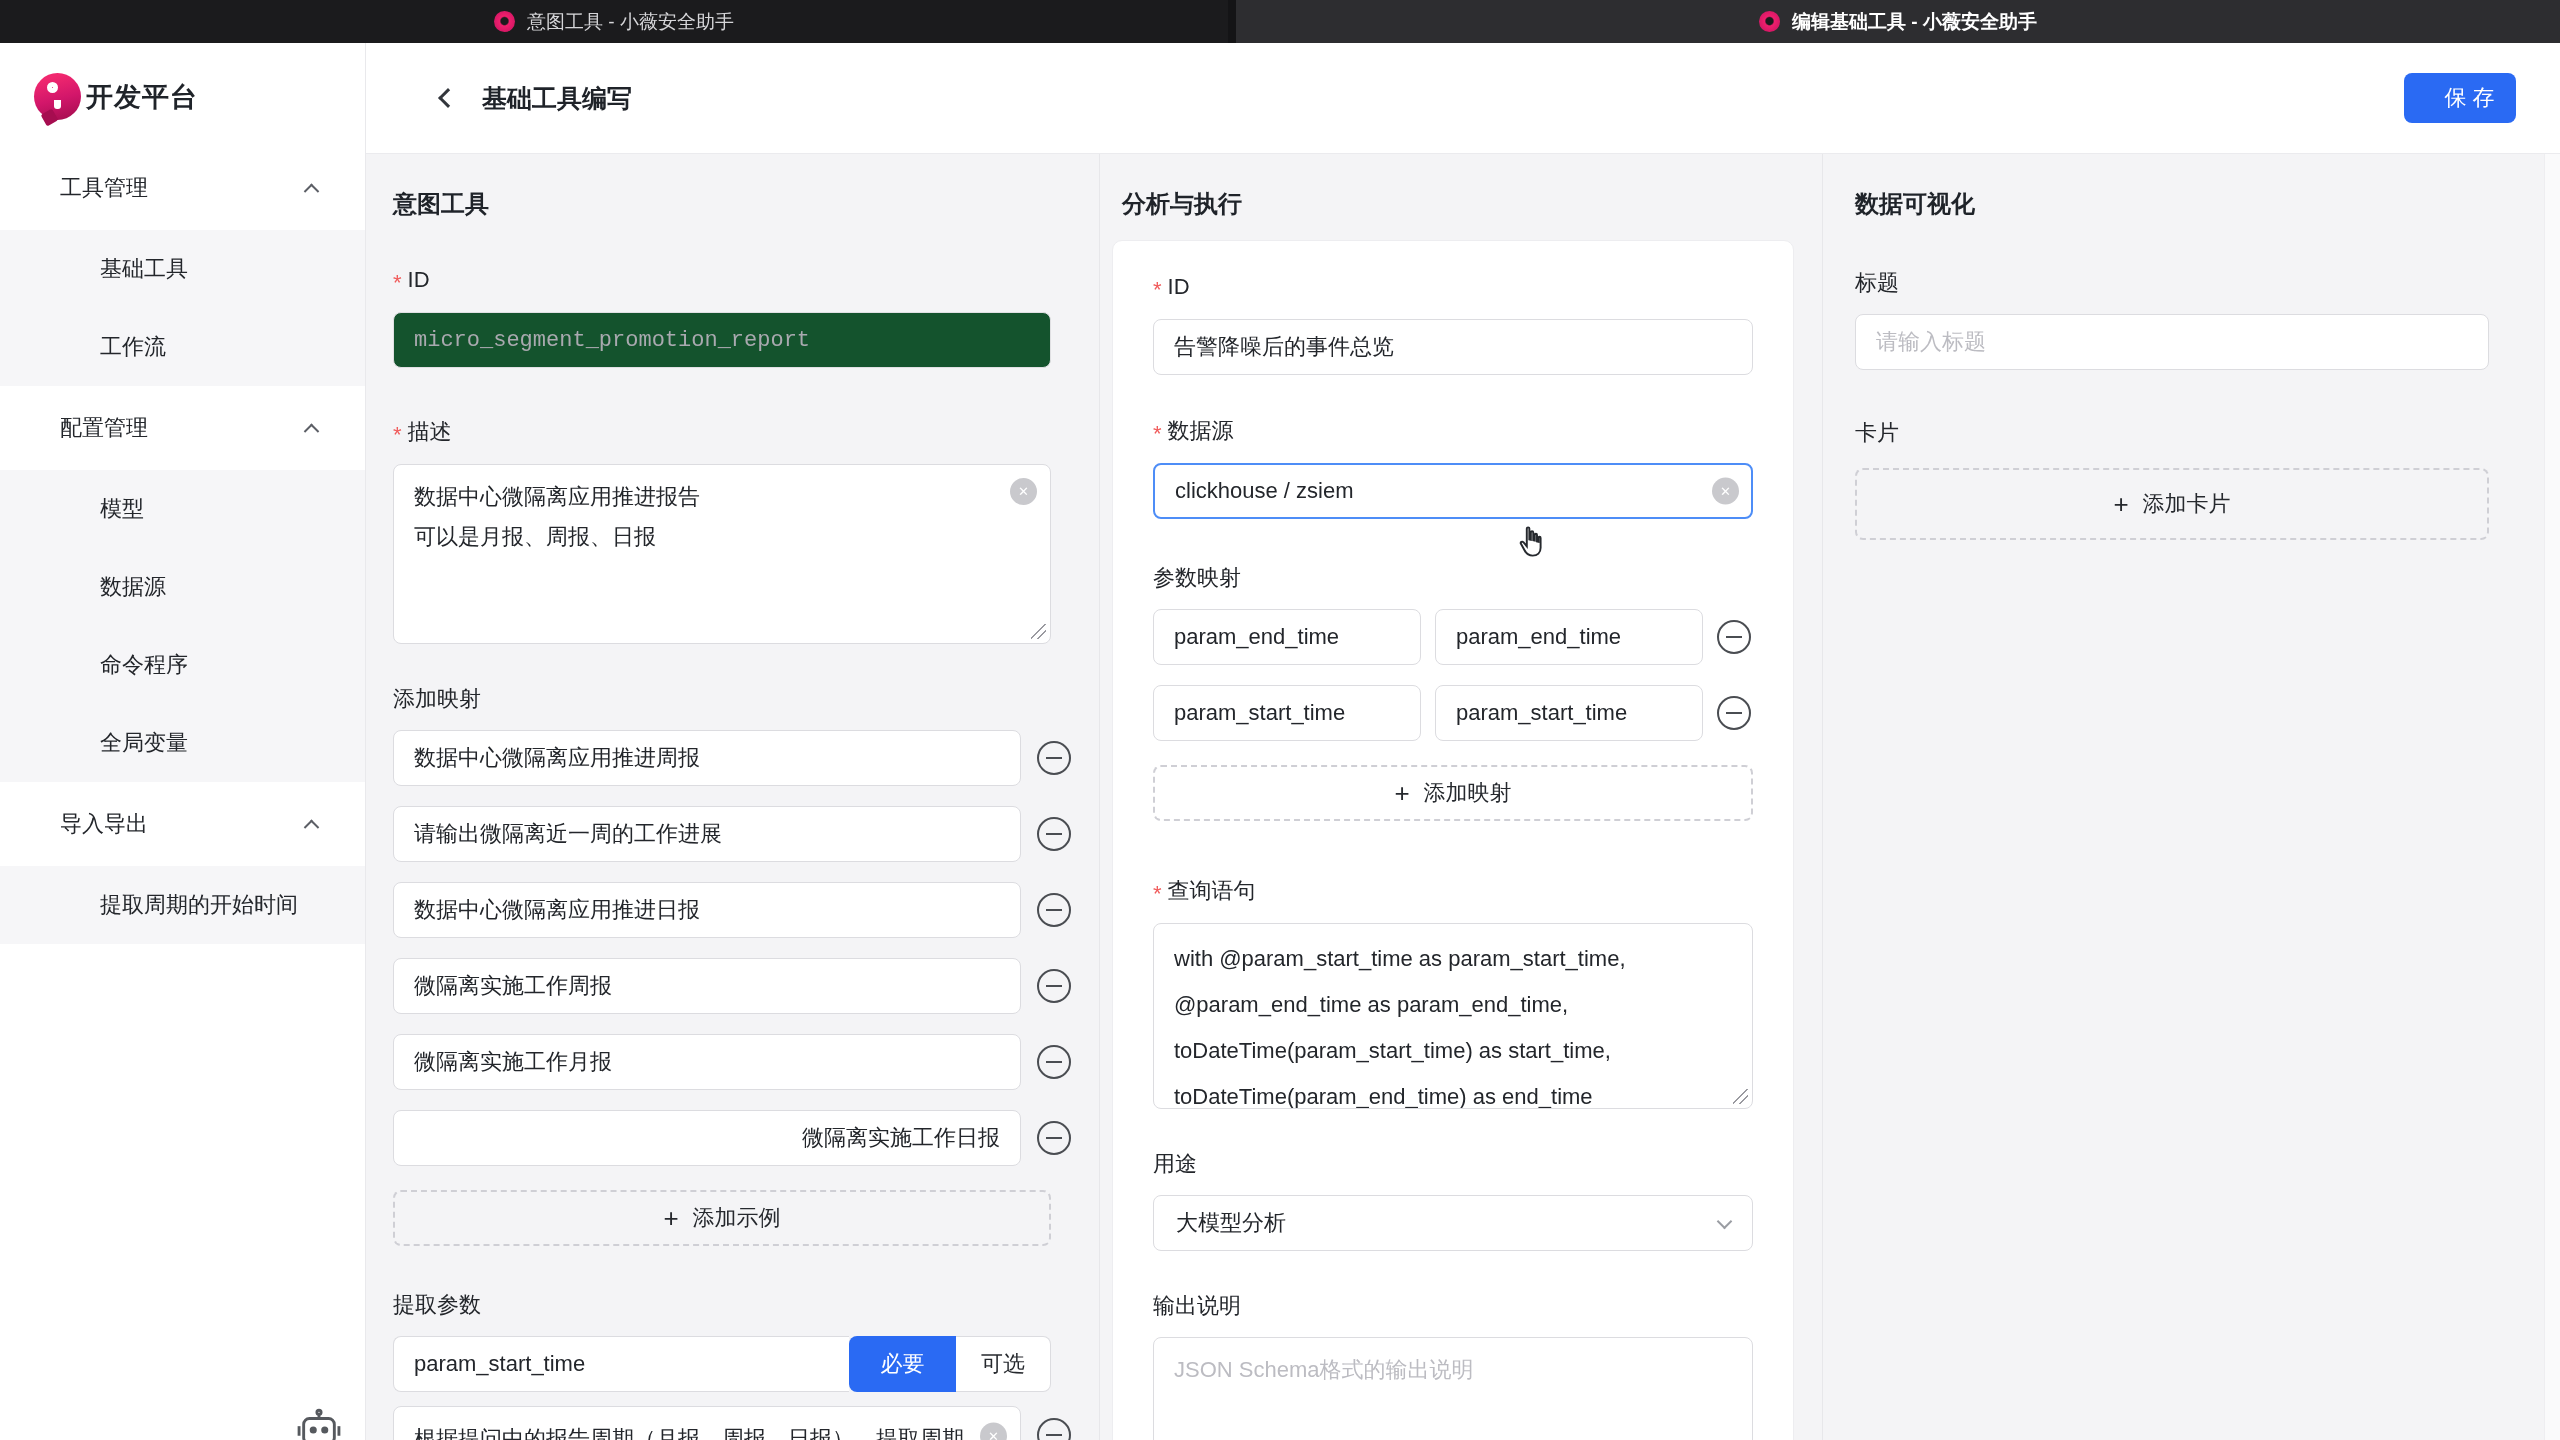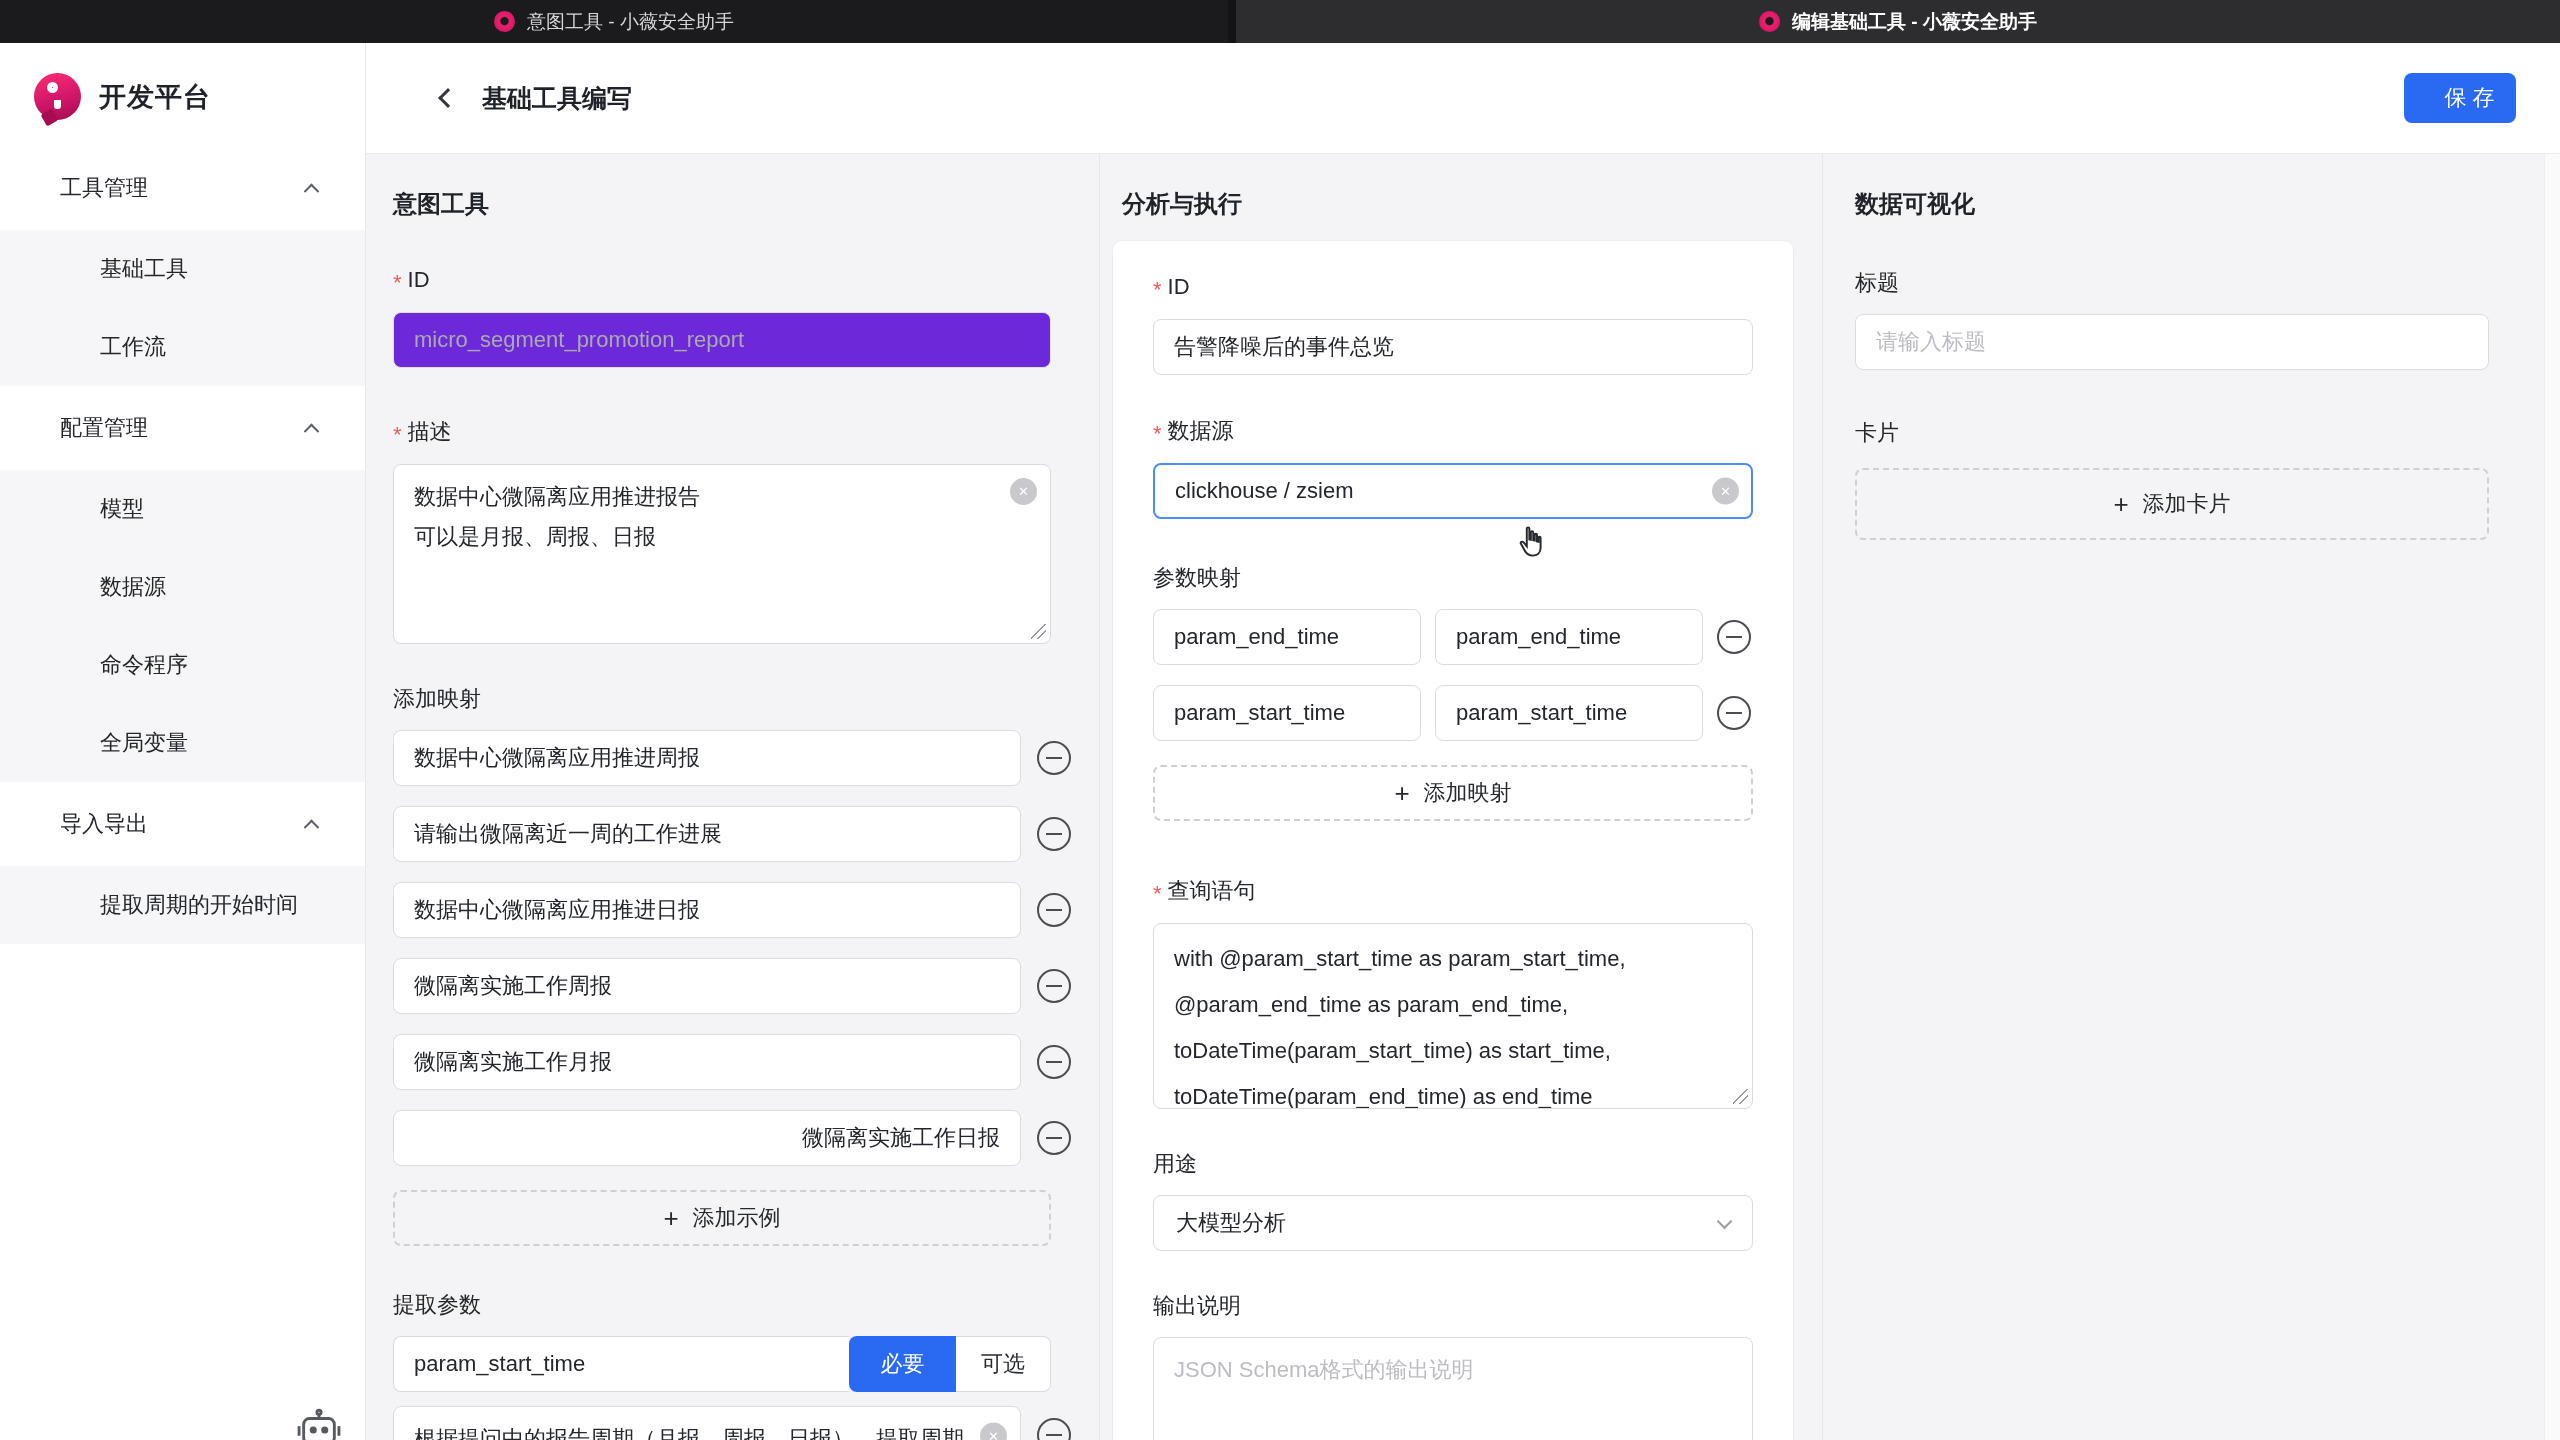--- a/index.html
+++ b/index.html
@@ -13,21 +13,21 @@
   .tab-inactive { flex:0 0 1228px; background:#1b1b1d; color:#d6d6d9; }
   .tab-active { flex:1; background:#2d2d30; color:#fff; font-weight:bold; border-left:8px solid #141416; }
   .tab-logo { width:21px; height:21px; border-radius:50%; flex:0 0 21px;
               background:radial-gradient(circle at 50% 48%, #1b1b1d 0 23%, #ef1f6d 32%, #c3125f 100%); }
 
   
   .app { flex:1; display:flex; min-height:0; }
 
   
   .sidebar { flex:0 0 366px; background:#fff; border-right:1px solid #e9e9ec; position:relative; }
-  .brand { display:flex; align-items:center; gap:18px; padding:30px 0 26px 34px; }
+  .brand { display:flex; align-items:center; gap:5px; padding:30px 0 26px 34px; }
   .brand-logo { position:relative; width:47px; height:47px; border-radius:50%;
                 background:linear-gradient(165deg,#f1286f 15%,#d2166a 55%,#a60d50 95%); }
   .brand-logo .ring { position:absolute; left:13px; top:9px; width:11px; height:11px; border:5.5px solid #fff; border-radius:50%; }
   .brand-logo .stem { position:absolute; left:20px; top:27px; width:7px; height:9px; background:#fff; border-radius:0 0 3px 3px; }
   .brand-logo .tail { position:absolute; bottom:-4px; left:9px; width:13px; height:13px; background:#a60d50; border-radius:2px; transform:rotate(60deg); }
   .brand-name { font-size:27px; font-weight:bold; letter-spacing:1px; }
   .nav-group { height:84px; display:flex; align-items:center; justify-content:space-between; padding:0 48px 0 60px; font-size:22px; color:#23262b; cursor:pointer; }
   .chev { display:inline-block; width:11px; height:11px; border:solid #5c5f66; border-width:0 2.5px 2.5px 0; }
   .chev-up { transform:rotate(-135deg) translate(-2px,-2px); }
   .chev-down { transform:rotate(45deg); margin-top:-4px; }
@@ -51,21 +51,21 @@
   .col3 { flex:1; padding-left:32px; }
   .section-title { font-size:24px; font-weight:bold; }
   .col2 .section-title { margin-left:10px; }
 
   .lbl { display:flex; align-items:center; gap:6px; font-size:22px; color:#23262b; }
   .req { color:#f05b5b; font-size:22px; margin-top:6px; }
 
   .inp, .ta, .sel { width:100%; border:1px solid #dcdce0; border-radius:8px; background:#fff; font-size:22px; font-family:inherit; color:#23262b; }
   .inp { height:56px; padding:0 20px; }
   .inp::placeholder, .ta::placeholder { color:#bcbcc2; }
-  .inp-disabled { background:#6d28d9; border-color:#e0e0e3; color:#a9a9af; }
+  .inp-disabled { background:#14532d; border-color:#e0e0e3; color:#a9a9af;font-family:Liberation Mono, monospace; }
   .ta { display:block; padding:12px 56px 12px 20px; line-height:40px; resize:none; overflow:hidden; }
   .ta-wrap { position:relative; }
   .clear-icon { position:absolute; top:14px; right:14px; width:27px; height:27px; border-radius:50%; background:#c9c9cd; color:#fff; font-size:13px; display:flex; align-items:center; justify-content:center; cursor:pointer; }
   .clear-icon.in-line { top:50%; transform:translateY(-50%); }
   .resize-handle { position:absolute; right:5px; bottom:5px; width:15px; height:15px;
       background:linear-gradient(135deg, transparent 0 45%, #9a9aa0 45% 52%, transparent 52% 68%, #9a9aa0 68% 75%, transparent 75%); }
   .minus-icon { flex:0 0 34px; width:34px; height:34px; border:2.5px solid #4a4d52; border-radius:50%; position:relative; cursor:pointer; }
   .minus-icon::before { content:""; position:absolute; left:7px; right:7px; top:50%; height:2.5px; margin-top:-1.25px; background:#4a4d52; }
   .frow { display:flex; align-items:center; gap:16px; }
 

